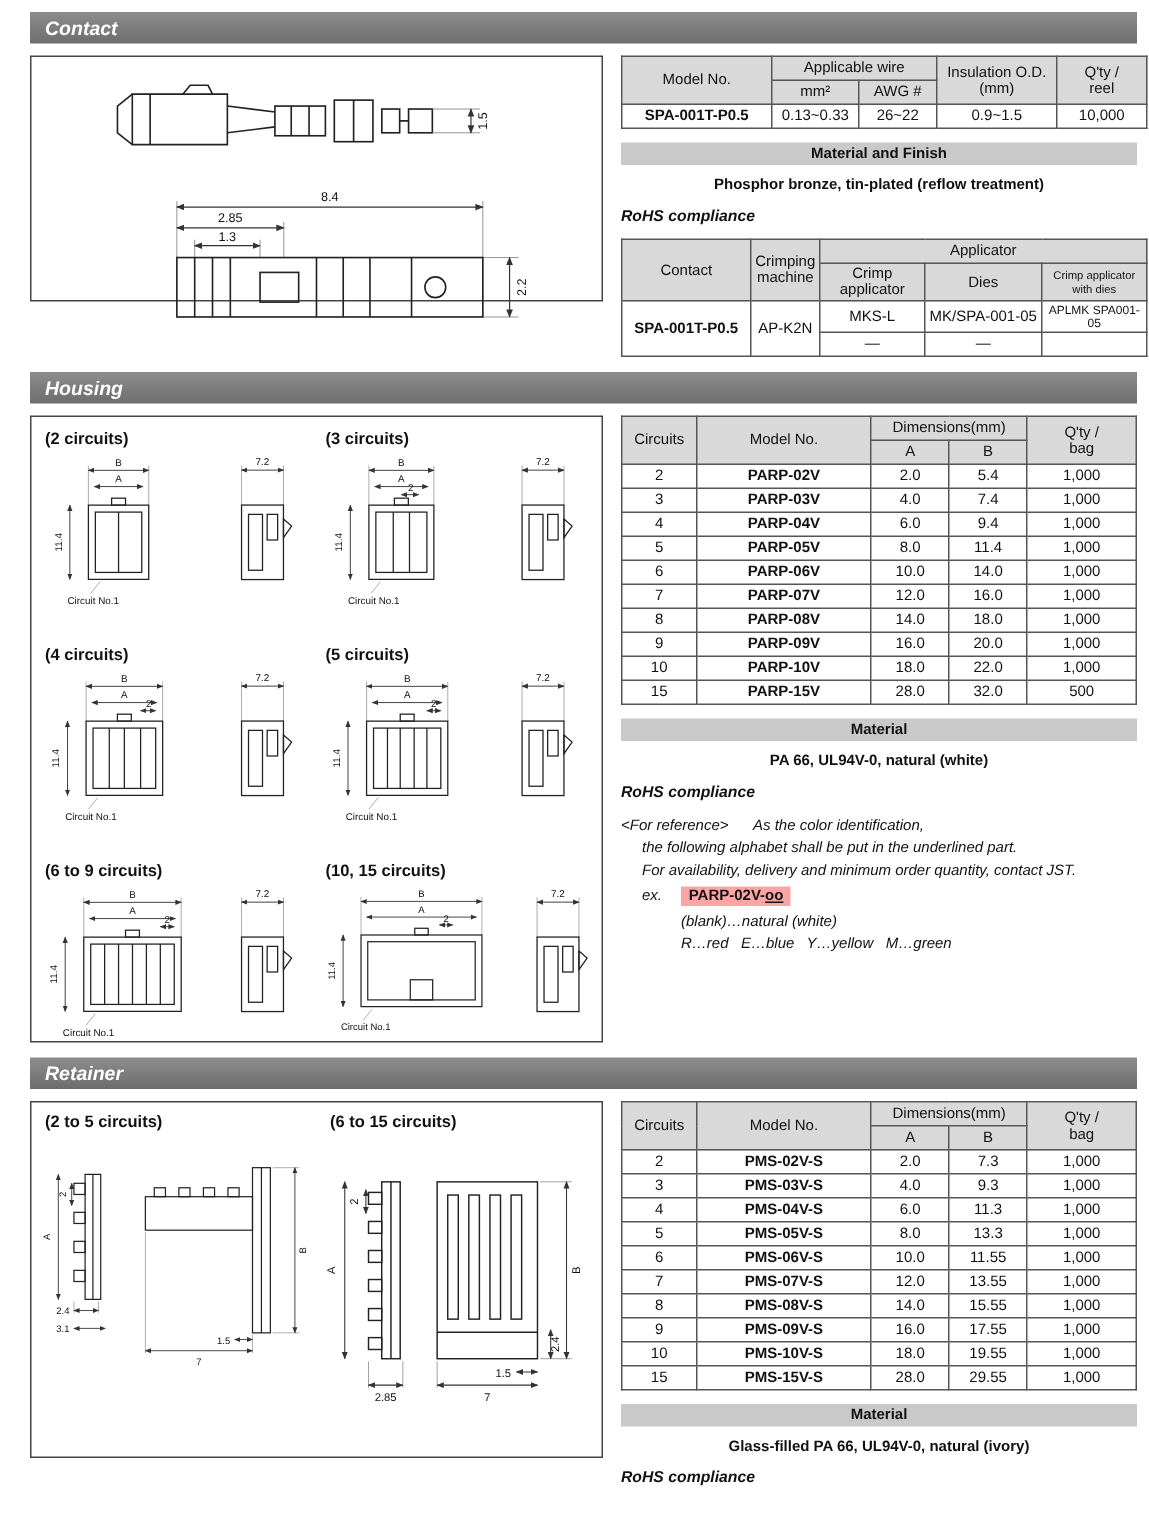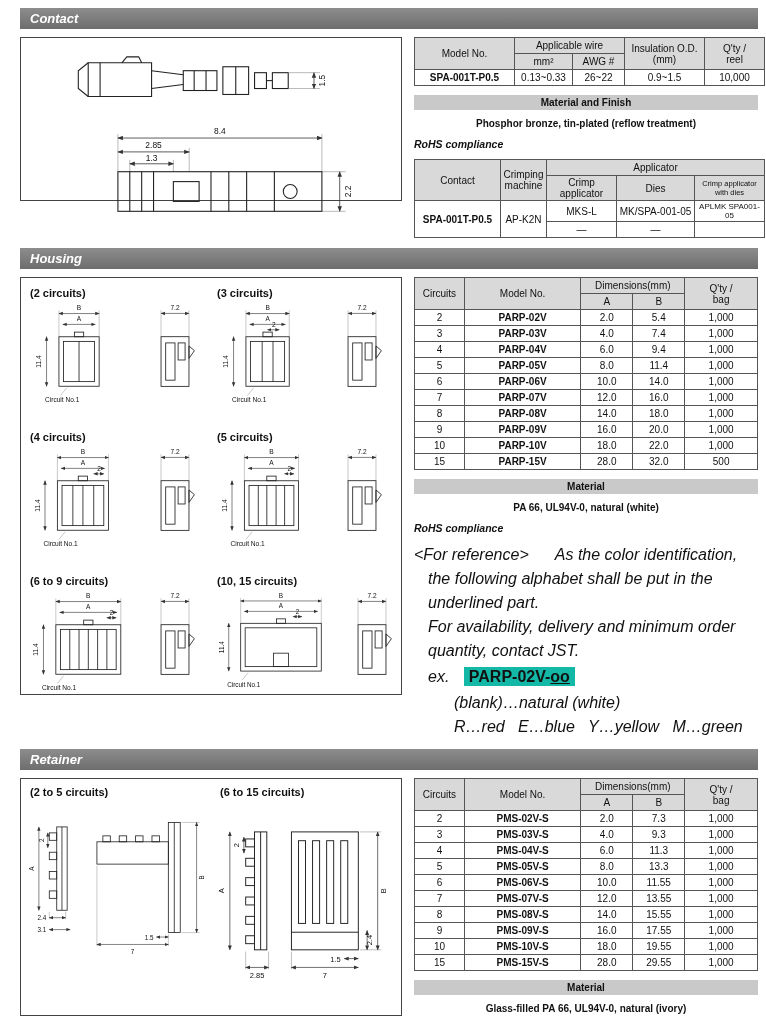--- a/index.html
+++ b/index.html
@@ -29,25 +29,25 @@
   .mtable td:nth-child(2) { font-weight:bold; }
   .pre2 { white-space:pre-line; }
   .pre { white-space:pre; }
   th.sm { font-size:7.5px; }
   td.sm2 { font-size:8px; }
 
   .subbar { background:#c9c9c9; text-align:center; font-weight:bold; font-size:10px; padding:2px 0; margin-top:9px; }
   .mattext { text-align:center; font-size:10px; padding:8px 0 9px 0;font-weight:bold; }
   .rohs { font-weight:bold; font-style:italic; font-size:10.5px; margin:0 0 9px 0; }
 
-  .note { font-style:italic; font-size:16px; line-height:1.5; margin-top:2px; }
+  .note { font-style:italic; font-size:10px; line-height:1.5; margin-top:2px; }
   .note .indent { padding-left:14px; }
   .note .indent2 { padding-left:40px; }
   .exrow { padding-left:14px; margin:2px 0; }
-  .exbox { background:#14b8a6; font-weight:bold; font-style:normal; padding:1px 5px; margin-left:10px; }
+  .exbox { background:#fca5a5; font-weight:bold; font-style:normal; padding:1px 5px; margin-left:10px; }
   .exbox .u { text-decoration:underline; }
 
   .hgrid { display:grid; grid-template-columns:1fr 1fr; row-gap:22px; padding-top:2px; }
   .dcell { }
   .dtitle { font-weight:bold; font-size:11px; padding:4px 0 2px 6px; }
   .views { display:flex; align-items:flex-start; gap:6px; padding-left:4px; }
   .rflex { display:flex; gap:4px; }
   .rflex .dcell { flex:1 1 50%; }
 
   svg { display:block; }

